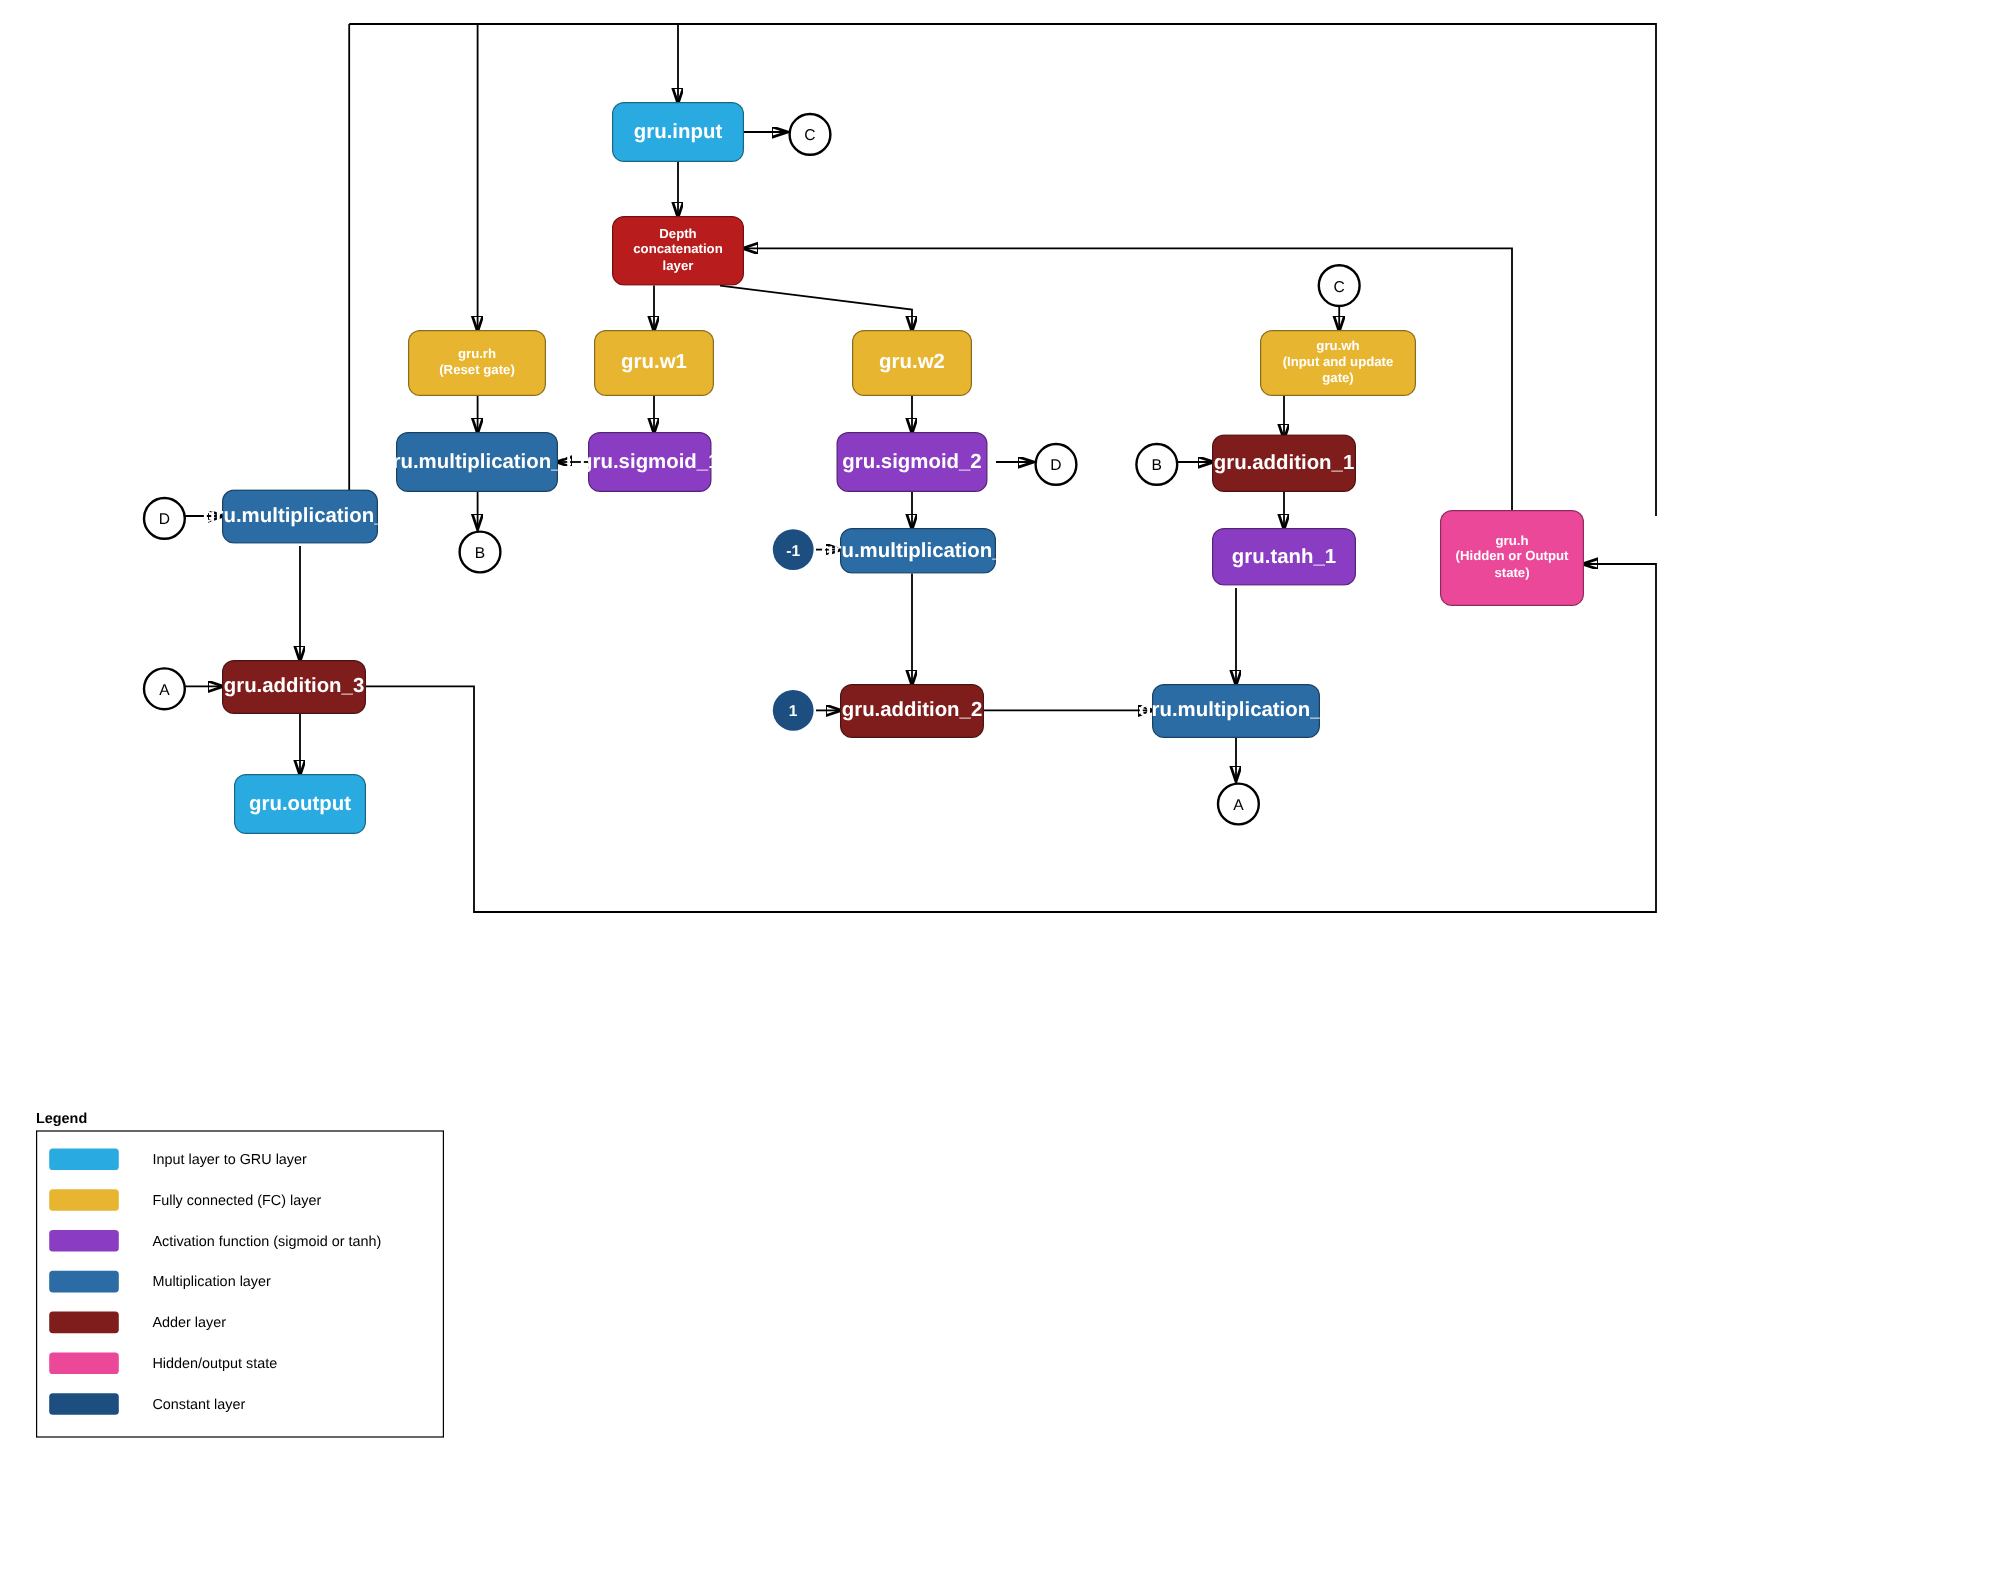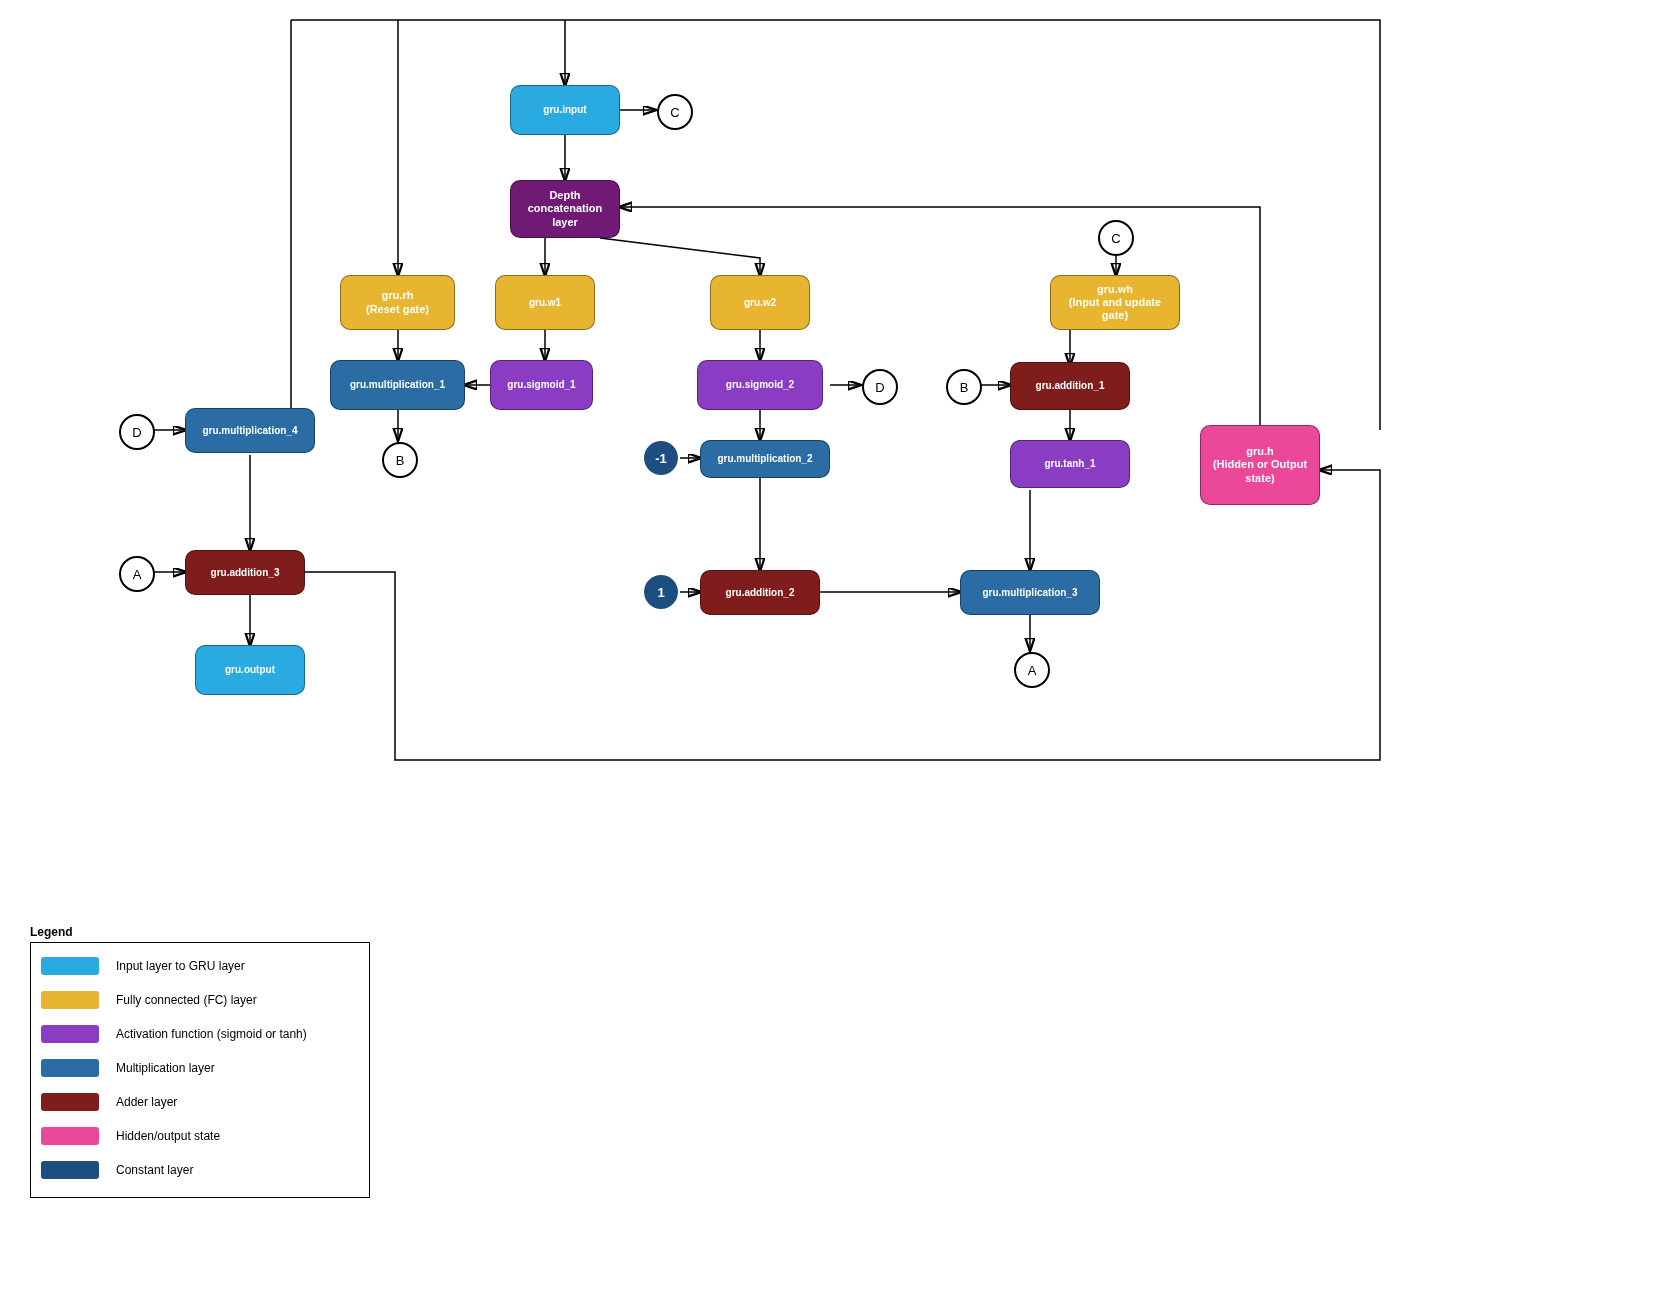--- a/index.html
+++ b/index.html
@@ -3,33 +3,33 @@
 <meta charset="utf-8">
 <style>
   html,body{margin:0;padding:0;font-family:Arial,Helvetica,sans-serif;font-size:12px;background:#fff;}
   .canvas{position:relative;width:1675px;height:1308px;}
 
   .node{
     position:absolute;
     border-radius:10px;
     color:#fff;
     font-weight:bold;
-    font-size:10px;
+    font-size:17px;
     display:flex;
     align-items:center;
     justify-content:center;
     text-align:center;
     padding:4px 6px;
     box-sizing:border-box;
     border:1px solid rgba(0,0,0,.4);
     line-height:1.2;
   }
   .node.small{font-size:11px;}
   .c-lightblue{background:#29abe2;}
-  .c-red{background:#701a75;}
+  .c-red{background:#b91c1c;}
   .c-amber{background:#e8b530;}
   .c-blue{background:#2a6ca3;}
   .c-purple{background:#8a3cc3;}
   .c-green{background:#7f1d1d;}
   .c-brown{background:#ec4899;}
   .c-navy{background:#1c4e80;}
 
   .circle{
     position:absolute;
     width:32px;height:32px;
@@ -53,21 +53,21 @@
   }
 
   svg.edges{position:absolute;left:0;top:0;pointer-events:none;}
   svg.edges line, svg.edges path{stroke:#000;stroke-width:1.5;fill:none;}
 
   .legend{
     position:absolute;border:1px solid #000;background:#fff;
     padding:6px 10px 10px 10px;box-sizing:border-box;
   }
   .legend-title{position:absolute;font-weight:bold;font-size:12px;}
-  .legend-row{display:flex;align-items:center;height:34px;gap:17px;}
+  .legend-row{display:flex;align-items:center;height:34px;gap:28px;}
   .swatch{width:58px;height:18px;border-radius:3px;}
   .legend-row span{font-size:12px;color:#000;}
 </style>
 </head>
 <body>
 
 <div class="canvas">
 
   <svg class="edges" width="1675" height="1308">
     <defs>

